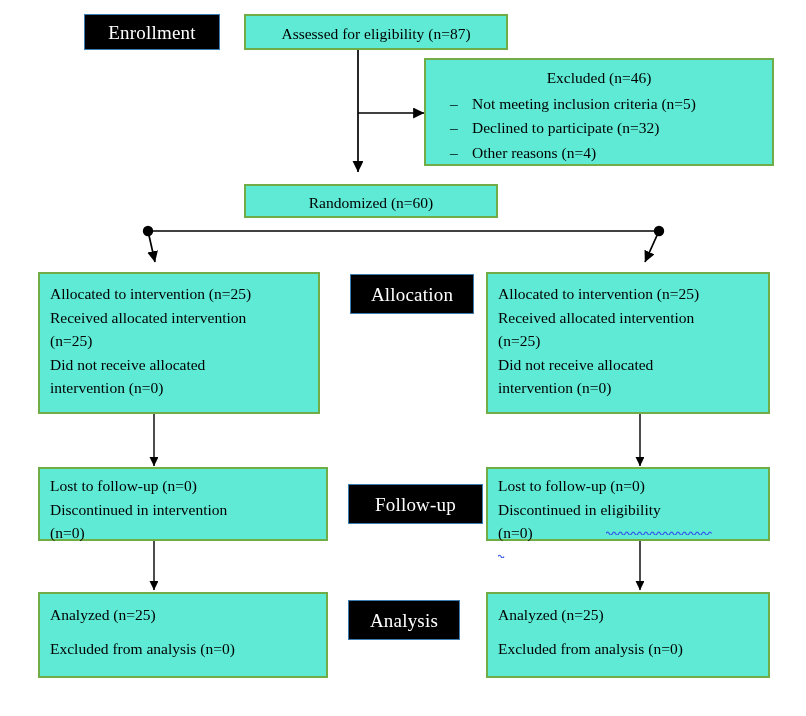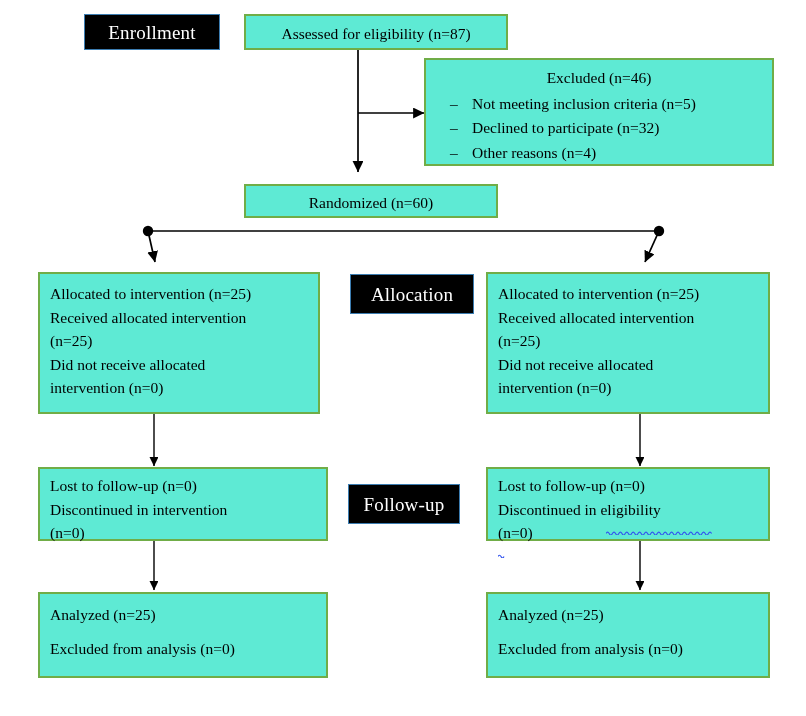--- a/index.html
+++ b/index.html
@@ -144,21 +144,21 @@
   <div class="gbox" style="left:486px;top:272px;width:284px;height:142px;">
     <div class="pad" style="padding:8px 10px;">
       <div>Allocated to intervention (n=25)</div>
       <div>Received allocated intervention</div>
       <div>(n=25)</div>
       <div>Did not receive allocated</div>
       <div>intervention (n=0)</div>
     </div>
   </div>
 
-  <div class="chip" style="left:348px;top:484px;width:112px;height:40px;">
+  <div class="chip" style="left:348px;top:484px;width:135px;height:40px;">
     <span>Follow-up</span>
   </div>
 
   <div class="gbox" style="left:38px;top:467px;width:290px;height:74px;">
     <div class="pad" style="padding:5px 10px;">
       <div>Lost to follow-up (n=0)</div>
       <div>Discontinued in intervention</div>
       <div>(n=0)</div>
     </div>
   </div>
@@ -177,20 +177,23 @@
         <span>(n=0)</span>
         <span style="position:absolute;left:0px;bottom:-1px;width:9px;height:5px;">
           <svg width="9" height="5" viewBox="0 0 9 5" xmlns="http://www.w3.org/2000/svg">
             <path d="M0,3.6 Q1.5,0.8 3,3.6 T6,3.6" fill="none" stroke="#3355EE" stroke-width="1.1"></path>
           </svg>
         </span>
       </div>
     </div>
   </div>
 
+  <div class="chip" style="left:348px;top:600px;width:112px;height:40px;">
+    <span>Analysis</span>
+  </div>
 
   <div class="gbox" style="left:38px;top:592px;width:290px;height:86px;">
     <div class="pad" style="padding:9px 10px;">
       <div>Analyzed (n=25)</div>
       <span class="blank-line"></span>
       <div>Excluded from analysis (n=0)</div>
     </div>
   </div>
 
   <div class="gbox" style="left:486px;top:592px;width:284px;height:86px;">

